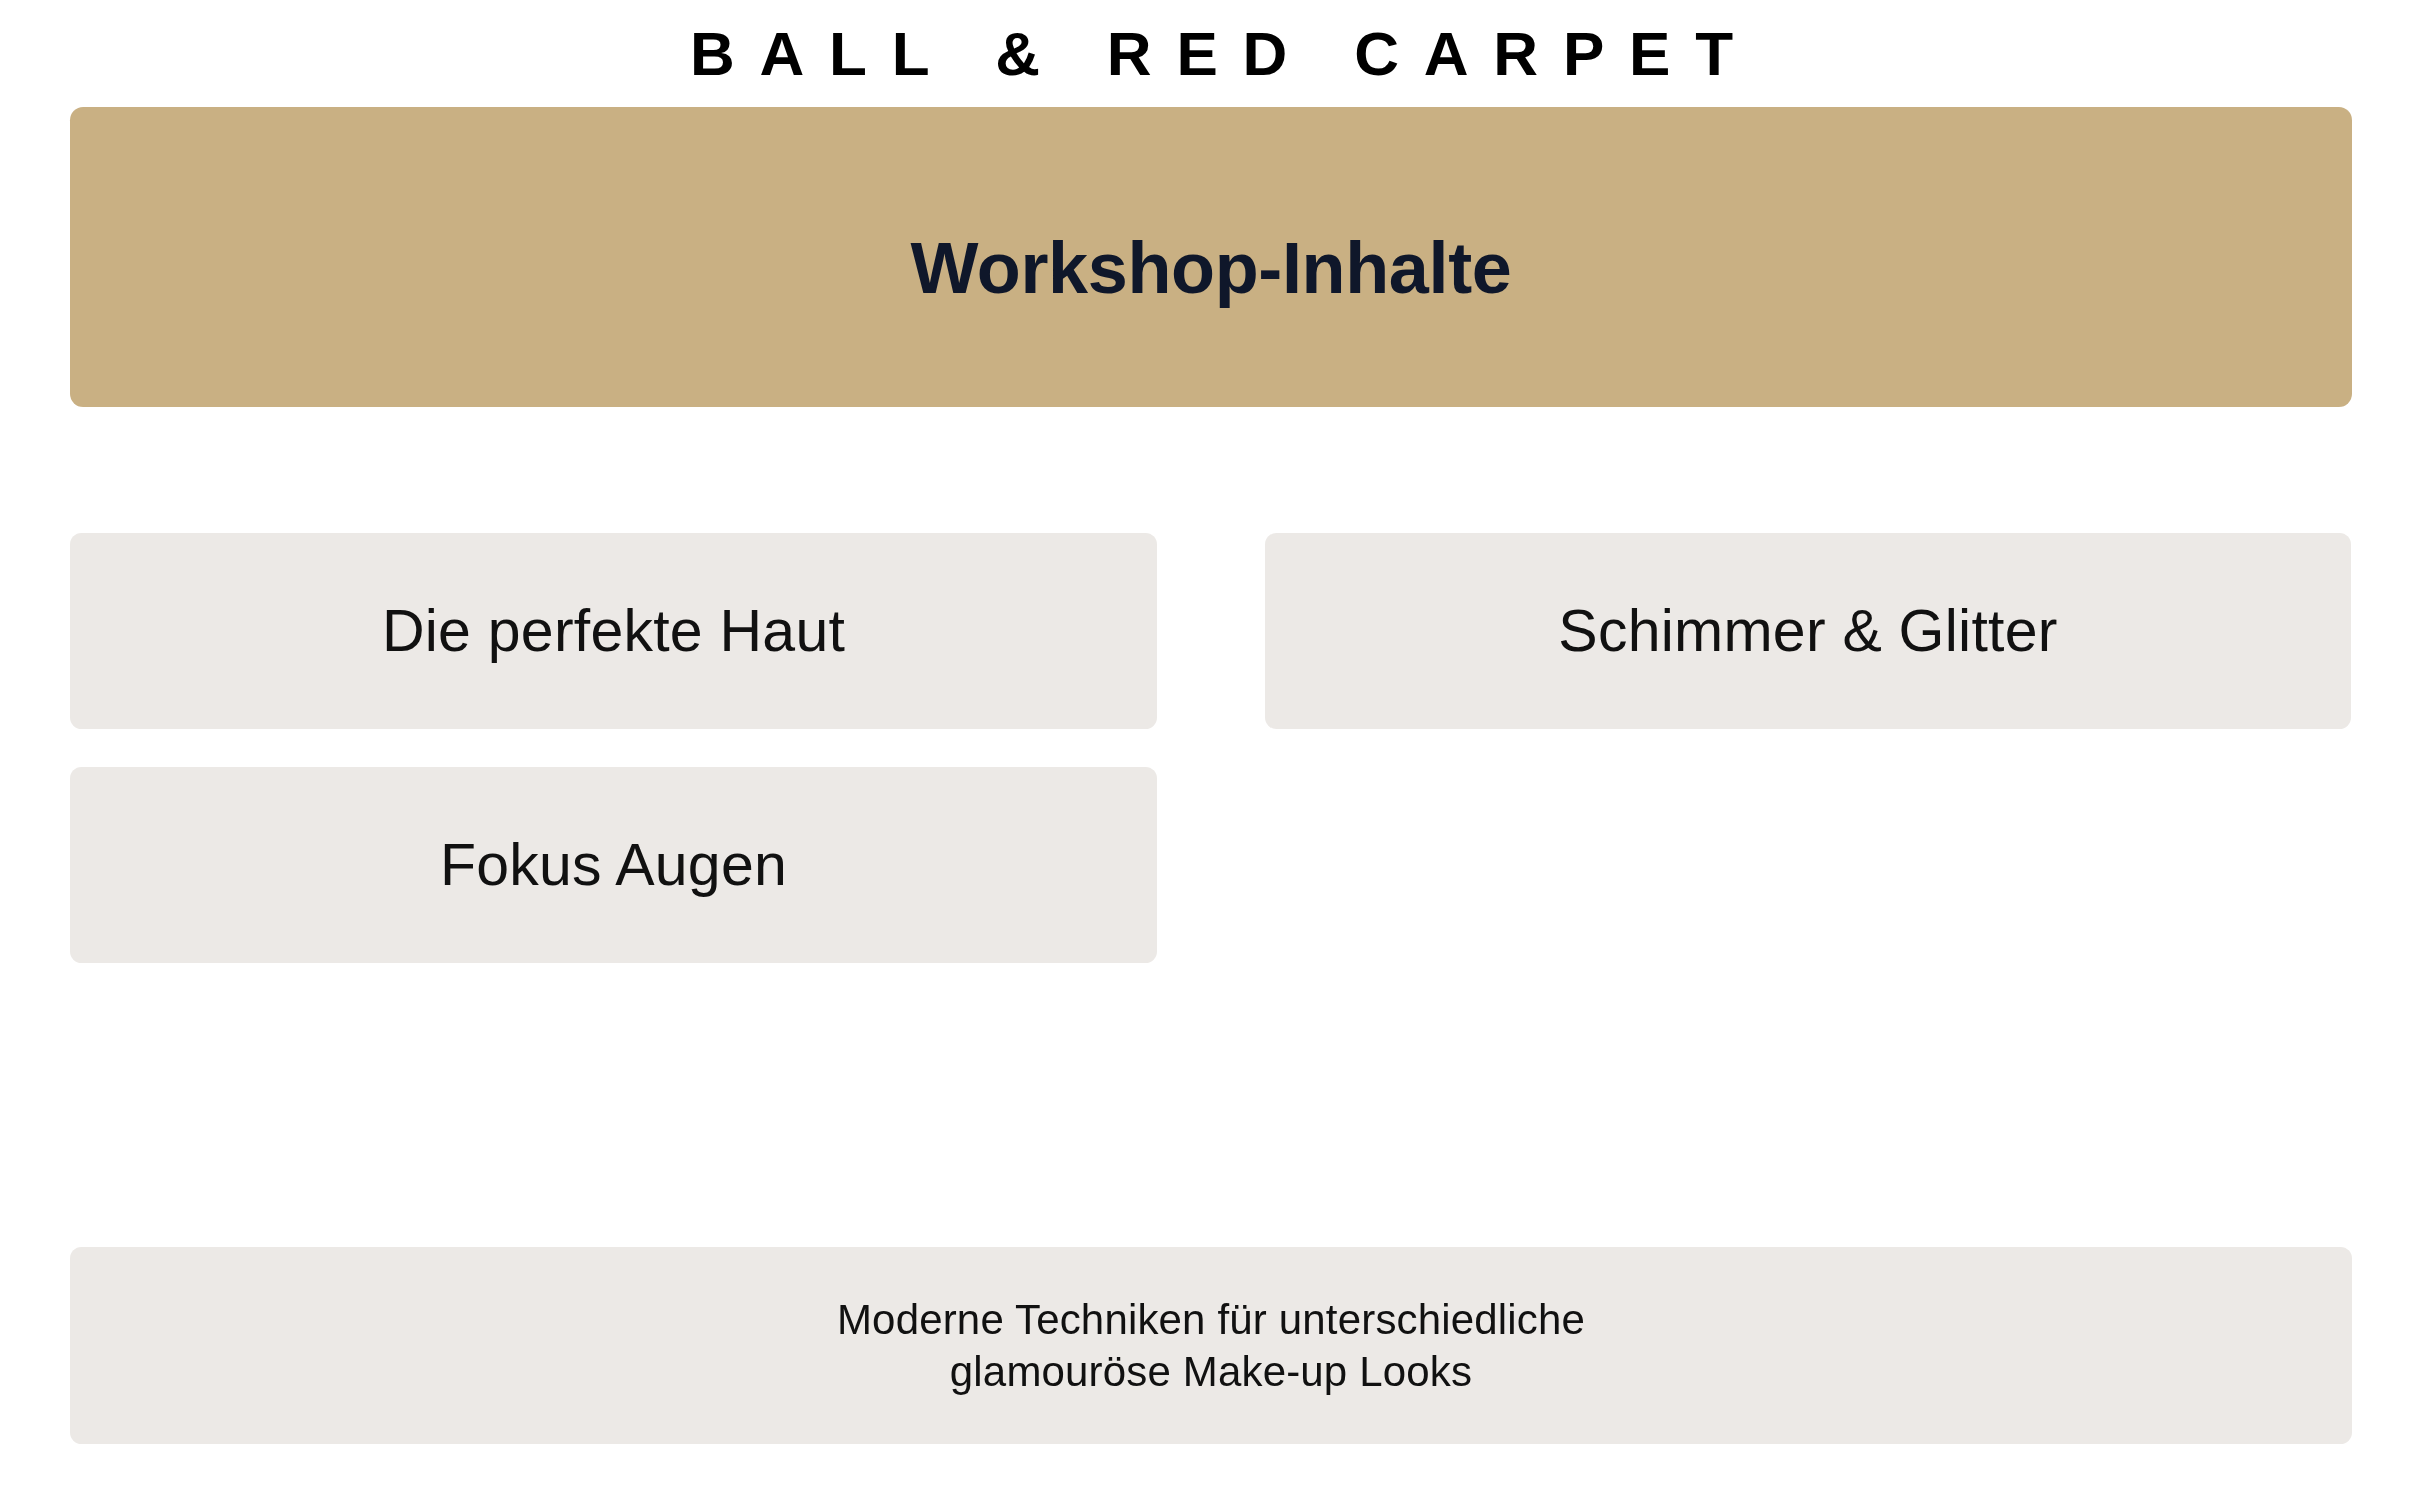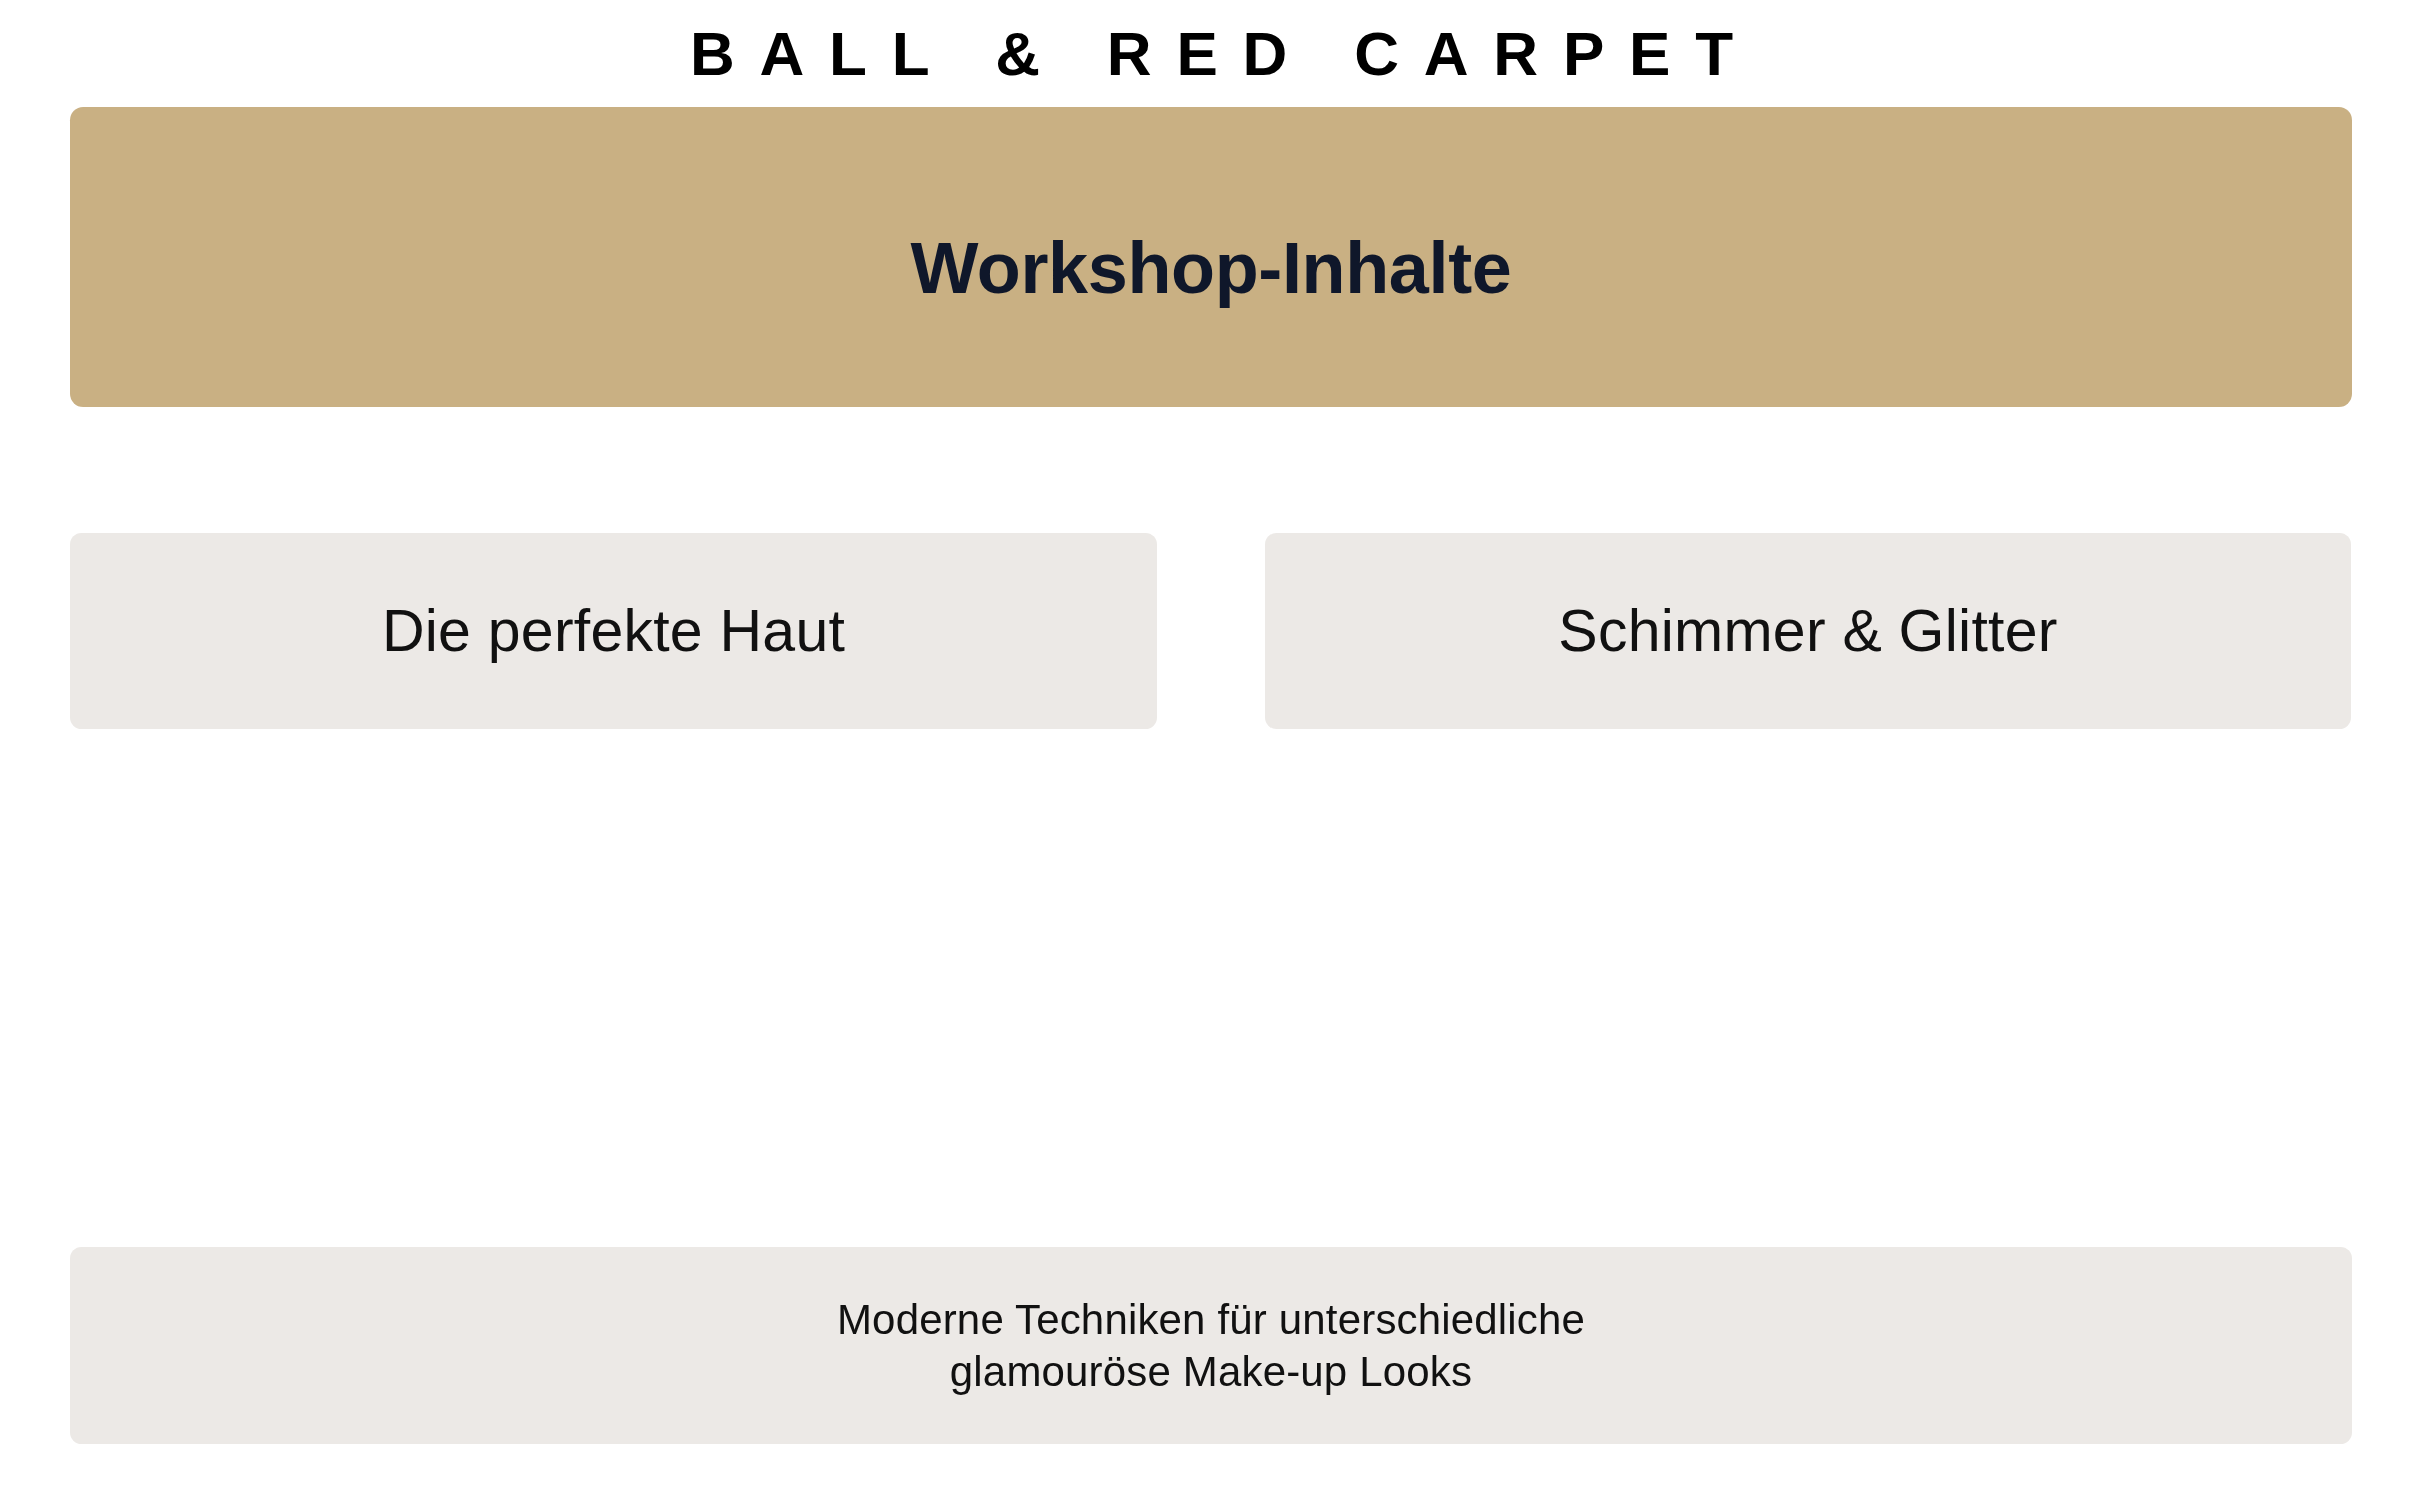--- a/index.html
+++ b/index.html
@@ -117,20 +117,23 @@
   <div id="grid">
 
     <div class="cell col-left row-1">
       <span class="cell-label">Die perfekte Haut</span>
     </div>
 
     <div class="cell col-right row-1">
       <span class="cell-label">Schimmer &amp; Glitter</span>
     </div>
 
+    <div class="cell col-left row-2">
+      <span class="cell-label">Fokus Augen</span>
+    </div>
 
 
 
 
     <div class="cell full row-4">
       <span class="cell-label">Moderne Techniken für unterschiedliche
 glamouröse Make-up Looks</span>
     </div>
 
   </div>

